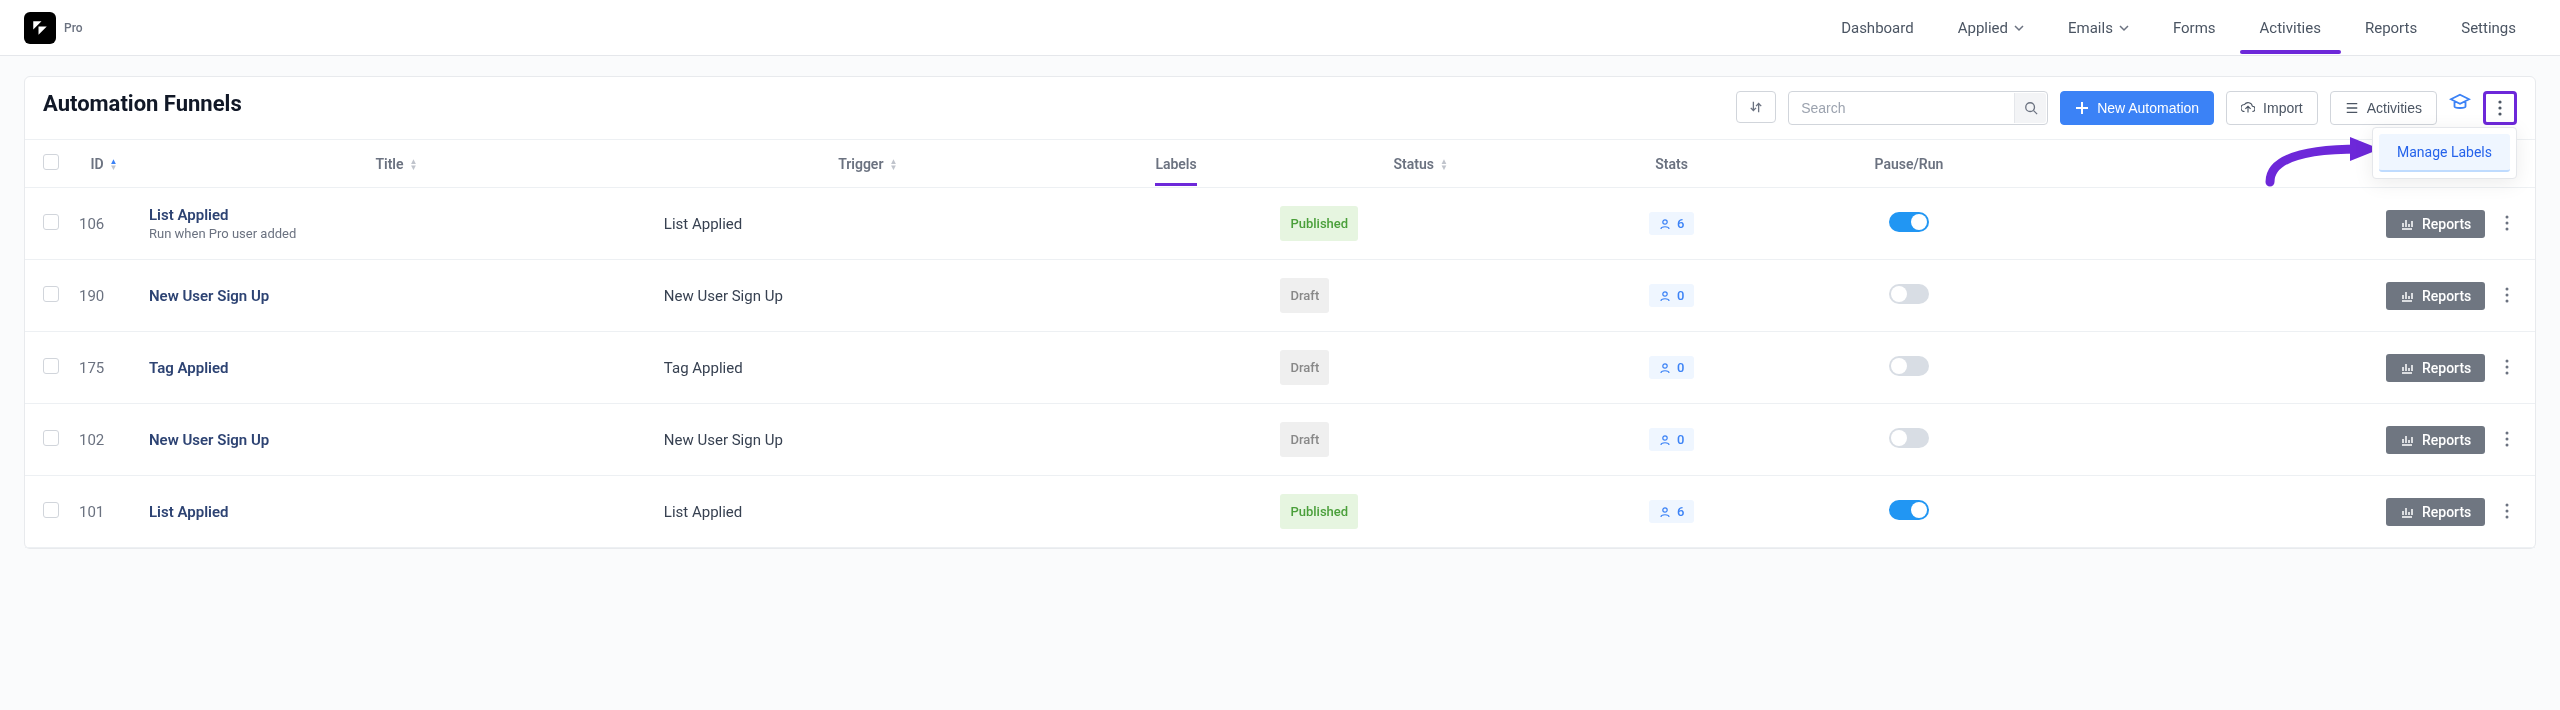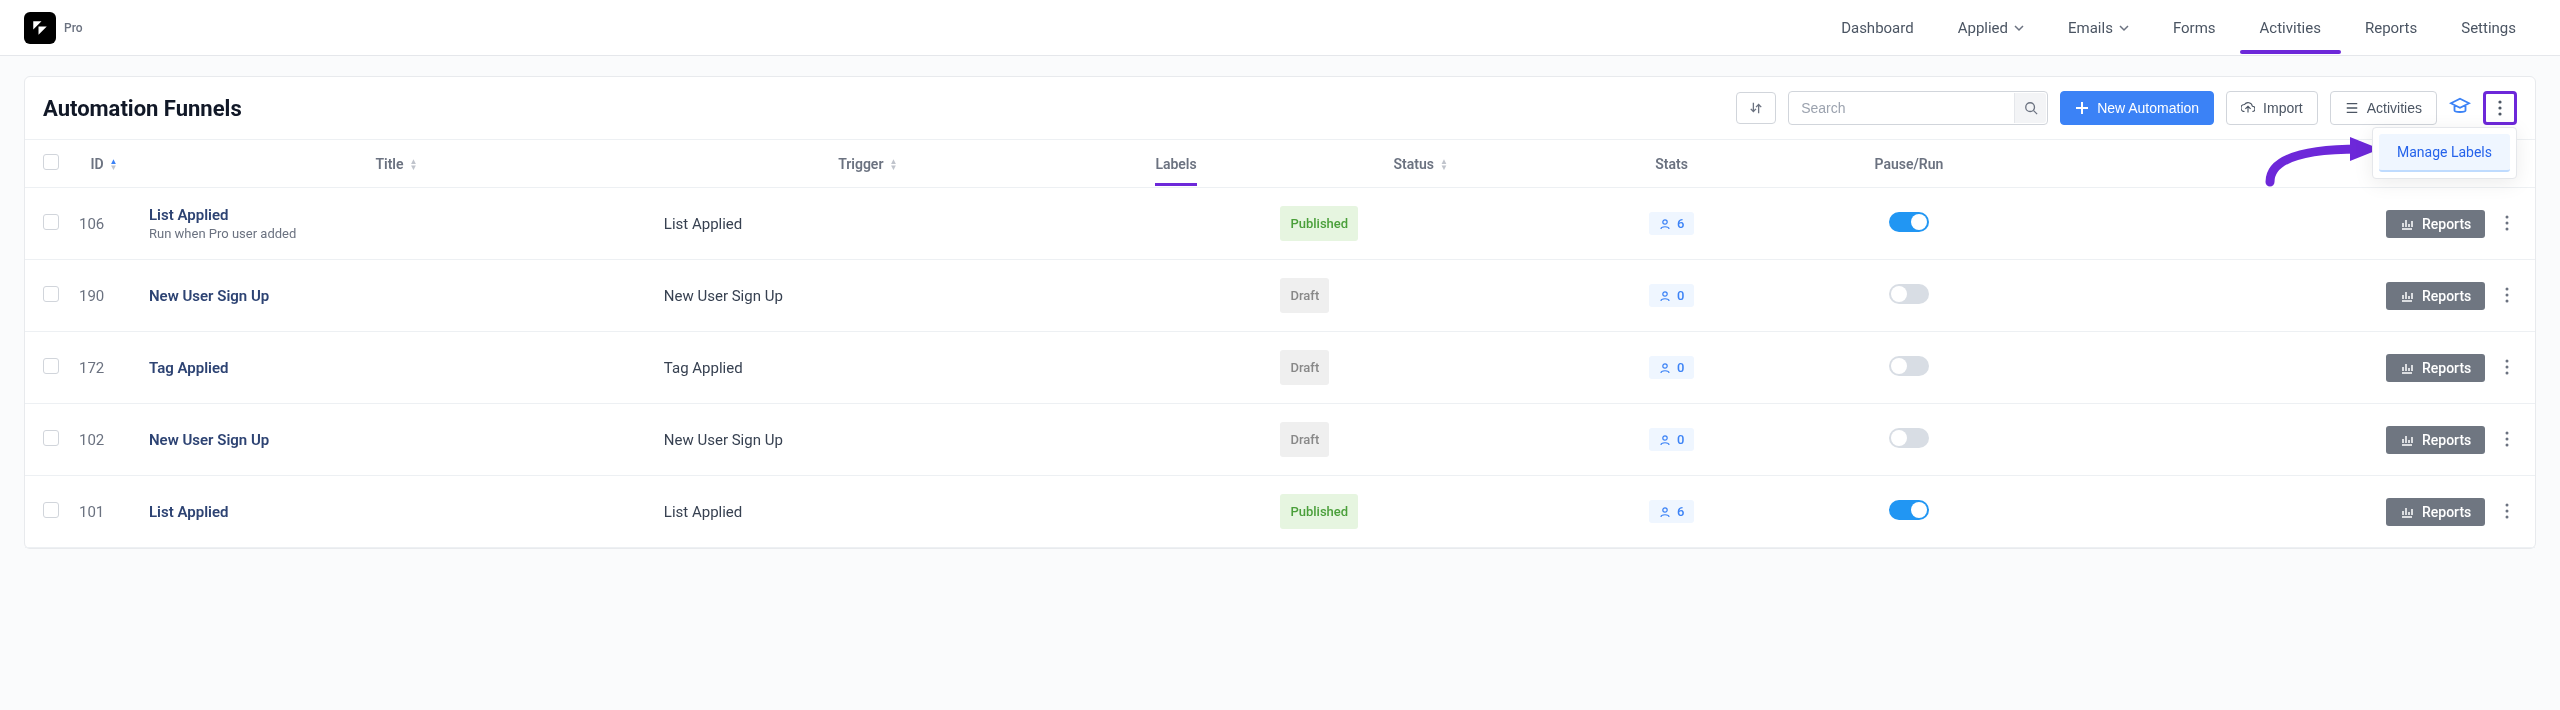--- a/index.html
+++ b/index.html
@@ -15,21 +15,21 @@
   .nav-link { padding: 16px 20px; font-size: 15px; color: #4b5563; text-decoration: none; position: relative; display: flex; align-items: center; gap: 6px; cursor: pointer; }
   .nav-link.active { color: #4b5563; }
   .nav-link.active::after { content: ""; position: absolute; left: 0; right: 0; bottom: -1px; height: 4px; background: #6d28d9; border-radius: 2px; }
   .chevron { width: 10px; height: 10px; }
   
   
   .page { padding: 20px 24px; }
   .panel { background: #fff; border: 1px solid #e8eaed; border-radius: 6px; }
   
   
-  .toolbar { display: flex; align-items: center; padding: 14px 18px; gap: 12px; position: relative; }
+  .toolbar { display: flex; align-items: flex-start; padding: 14px 18px; gap: 12px; position: relative; }
   .page-title { font-size: 22px; font-weight: 700; color: #111827; flex: 1; }
   .btn { display: inline-flex; align-items: center; gap: 8px; padding: 8px 14px; font-size: 14px; border-radius: 4px; border: 1px solid #d1d5db; background: #fff; color: #4b5563; cursor: pointer; font-weight: 500; }
   .btn svg { width: 14px; height: 14px; }
   .btn-icon-only { padding: 8px 12px; }
   .btn-primary { background: #3b82f6; border-color: #3b82f6; color: #fff; }
   .search-wrap { position: relative; }
   .search-input { width: 260px; padding: 8px 36px 8px 12px; font-size: 14px; border: 1px solid #d1d5db; border-radius: 4px; background: #fff; color: #374151; }
   .search-input::placeholder { color: #9ca3af; }
   .search-icon-btn { position: absolute; right: 2px; top: 2px; bottom: 2px; width: 32px; display: flex; align-items: center; justify-content: center; background: #f3f4f6; border-left: 1px solid #e5e7eb; border-radius: 0 3px 3px 0; cursor: pointer; }
   .grad-cap { color: #3b82f6; cursor: pointer; }
@@ -285,21 +285,21 @@
         <svg width="4" height="16" viewBox="0 0 4 16">
                   <circle cx="2" cy="2" r="1.5" fill="#6b7280"></circle>
                   <circle cx="2" cy="8" r="1.5" fill="#6b7280"></circle>
                   <circle cx="2" cy="14" r="1.5" fill="#6b7280"></circle>
                 </svg>
       </span>
     </td>
           </tr>
           <tr>
     <td><span class="chk"></span></td>
-    <td class="row-id">172</td>
+    <td class="row-id">175</td>
     <td>
       <div class="row-title">Tag Applied</div>
 
     </td>
     <td>Tag Applied</td>
     <td></td>
     <td><span class="status-badge status-draft">Draft</span></td>
     <td class="td-center">
       <span class="stats-pill">
         <svg viewBox="0 0 12 12">

